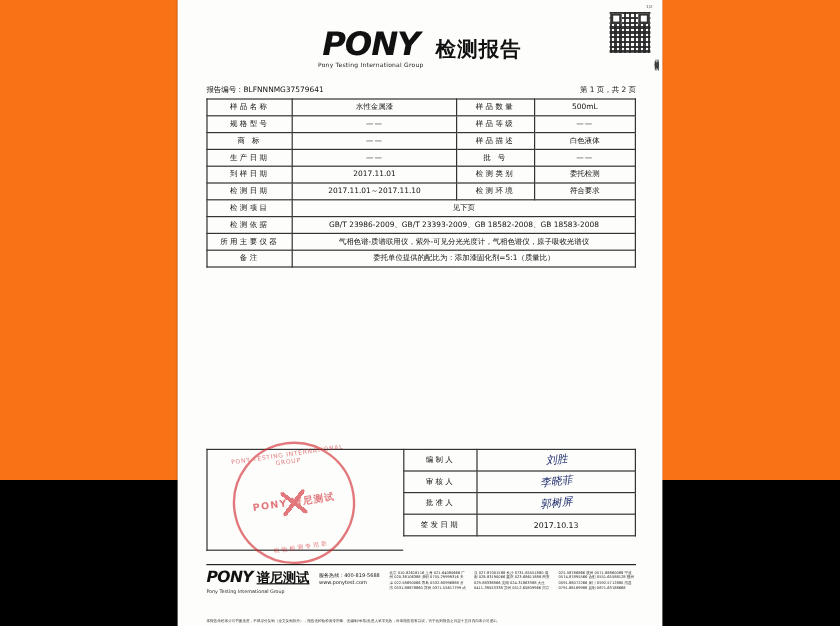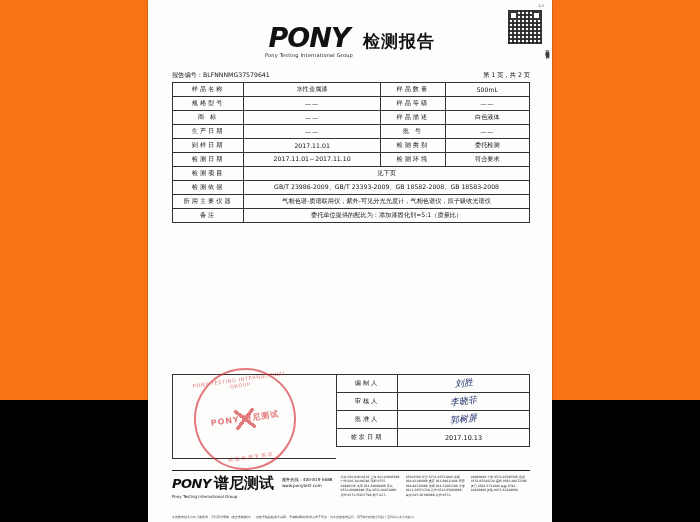--- a/index.html
+++ b/index.html
@@ -287,23 +287,24 @@
     gap: 3px;
   }
   .footer-logo {
     font-weight: bold;
     font-size: 13px;
     font-style: italic;
     color: #111;
     letter-spacing: -0.5px;
   }
   .footer-cn {
-    font-size: 15px;
+    font-size: 11px;
     font-weight: bold;
     color: #111;
+    text-decoration: underline;
   }
   .footer-sub {
     font-size: 4px;
     color: #222;
     margin-top: 1px;
   }
   .footer-contact {
     font-size: 4.2px;
     line-height: 6px;
     color: #111;

